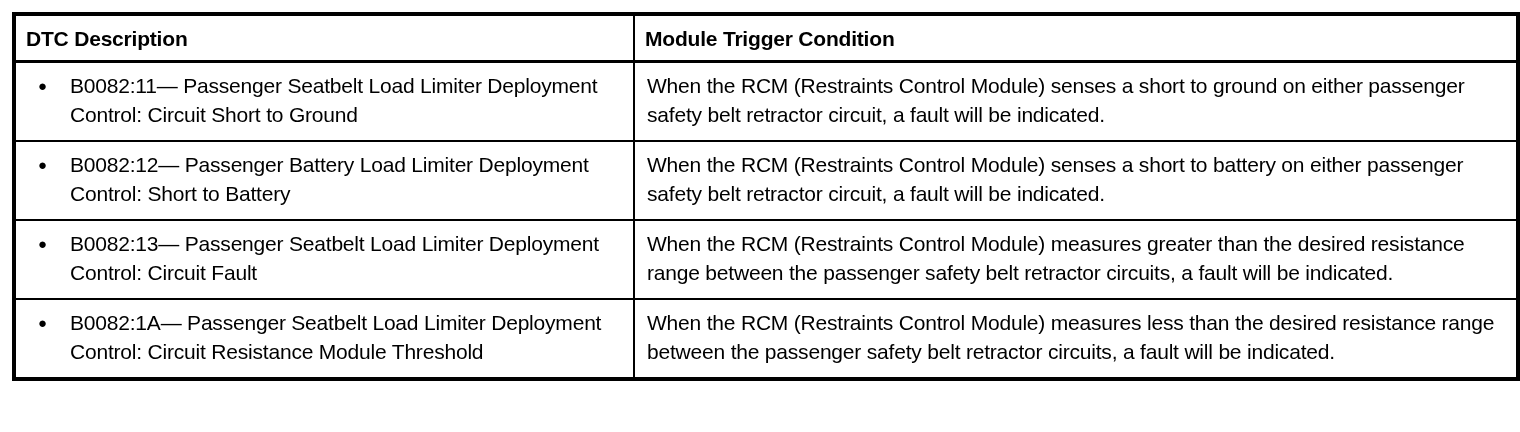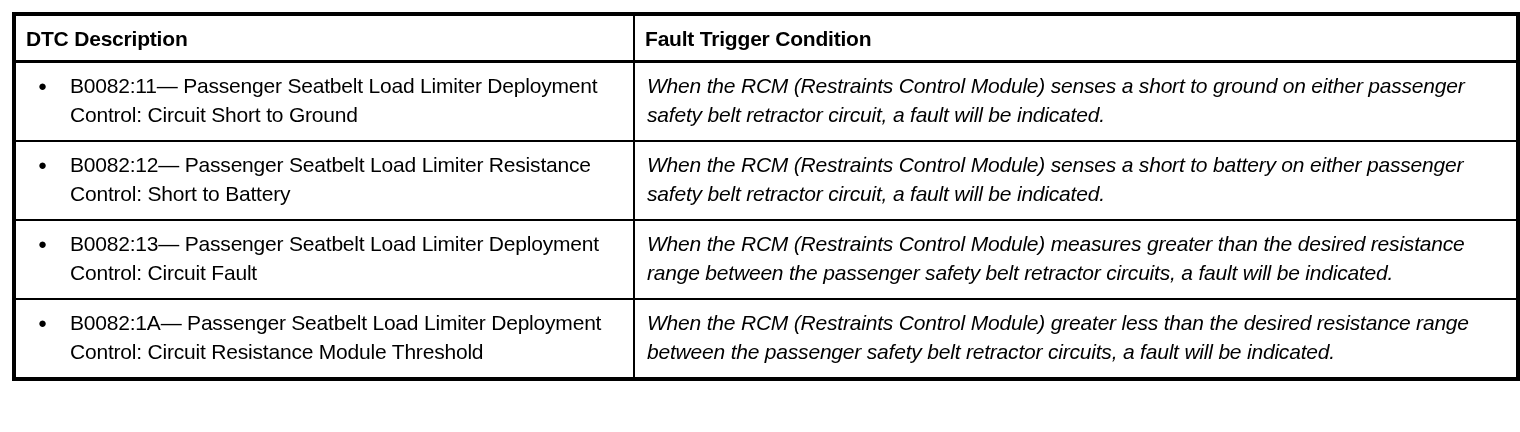--- a/index.html
+++ b/index.html
@@ -55,70 +55,69 @@
     line-height: 29px;
     text-align: left;
     padding-left: 6px;
   }
   .dtc-text {
     flex: 1 1 auto;
     padding-right: 6px;
   }
   td.cond-cell {
     padding: 8px 14px 11px 12px;
-    font-style: italic;
   }
 </style>
 </head>
 <body>
 
 <div class="table-wrap">
   <table class="dtc-table">
     <colgroup>
         <col class="c1">
         <col class="c2">
       </colgroup>
     <thead>
       <tr>
         <th>DTC Description</th>
-        <th>Fault Trigger Condition</th>
+        <th>Module Trigger Condition</th>
       </tr>
     </thead>
     <tbody>
       <tr>
         <td class="dtc-cell">
           <div class="dtc-line">
             <span class="bullet">●</span>
             <span class="dtc-text">B0082:11— Passenger Seatbelt Load Limiter Deployment Control: Circuit Short to Ground</span>
           </div>
         </td>
         <td class="cond-cell">When the RCM (Restraints Control Module) senses a short to ground on either passenger safety belt retractor circuit, a fault will be indicated.</td>
       </tr>
       <tr>
         <td class="dtc-cell">
           <div class="dtc-line">
             <span class="bullet">●</span>
-            <span class="dtc-text">B0082:12— Passenger Seatbelt Load Limiter Resistance Control: Short to Battery</span>
+            <span class="dtc-text">B0082:12— Passenger Battery Load Limiter Deployment Control: Short to Battery</span>
           </div>
         </td>
         <td class="cond-cell">When the RCM (Restraints Control Module) senses a short to battery on either passenger safety belt retractor circuit, a fault will be indicated.</td>
       </tr>
       <tr>
         <td class="dtc-cell">
           <div class="dtc-line">
             <span class="bullet">●</span>
             <span class="dtc-text">B0082:13— Passenger Seatbelt Load Limiter Deployment Control: Circuit Fault</span>
           </div>
         </td>
         <td class="cond-cell">When the RCM (Restraints Control Module) measures greater than the desired resistance range between the passenger safety belt retractor circuits, a fault will be indicated.</td>
       </tr>
       <tr>
         <td class="dtc-cell">
           <div class="dtc-line">
             <span class="bullet">●</span>
             <span class="dtc-text">B0082:1A— Passenger Seatbelt Load Limiter Deployment Control: Circuit Resistance Module Threshold</span>
           </div>
         </td>
-        <td class="cond-cell">When the RCM (Restraints Control Module) greater less than the desired resistance range between the passenger safety belt retractor circuits, a fault will be indicated.</td>
+        <td class="cond-cell">When the RCM (Restraints Control Module) measures less than the desired resistance range between the passenger safety belt retractor circuits, a fault will be indicated.</td>
       </tr>
     </tbody>
   </table>
 </div>
 
 </body></html>

